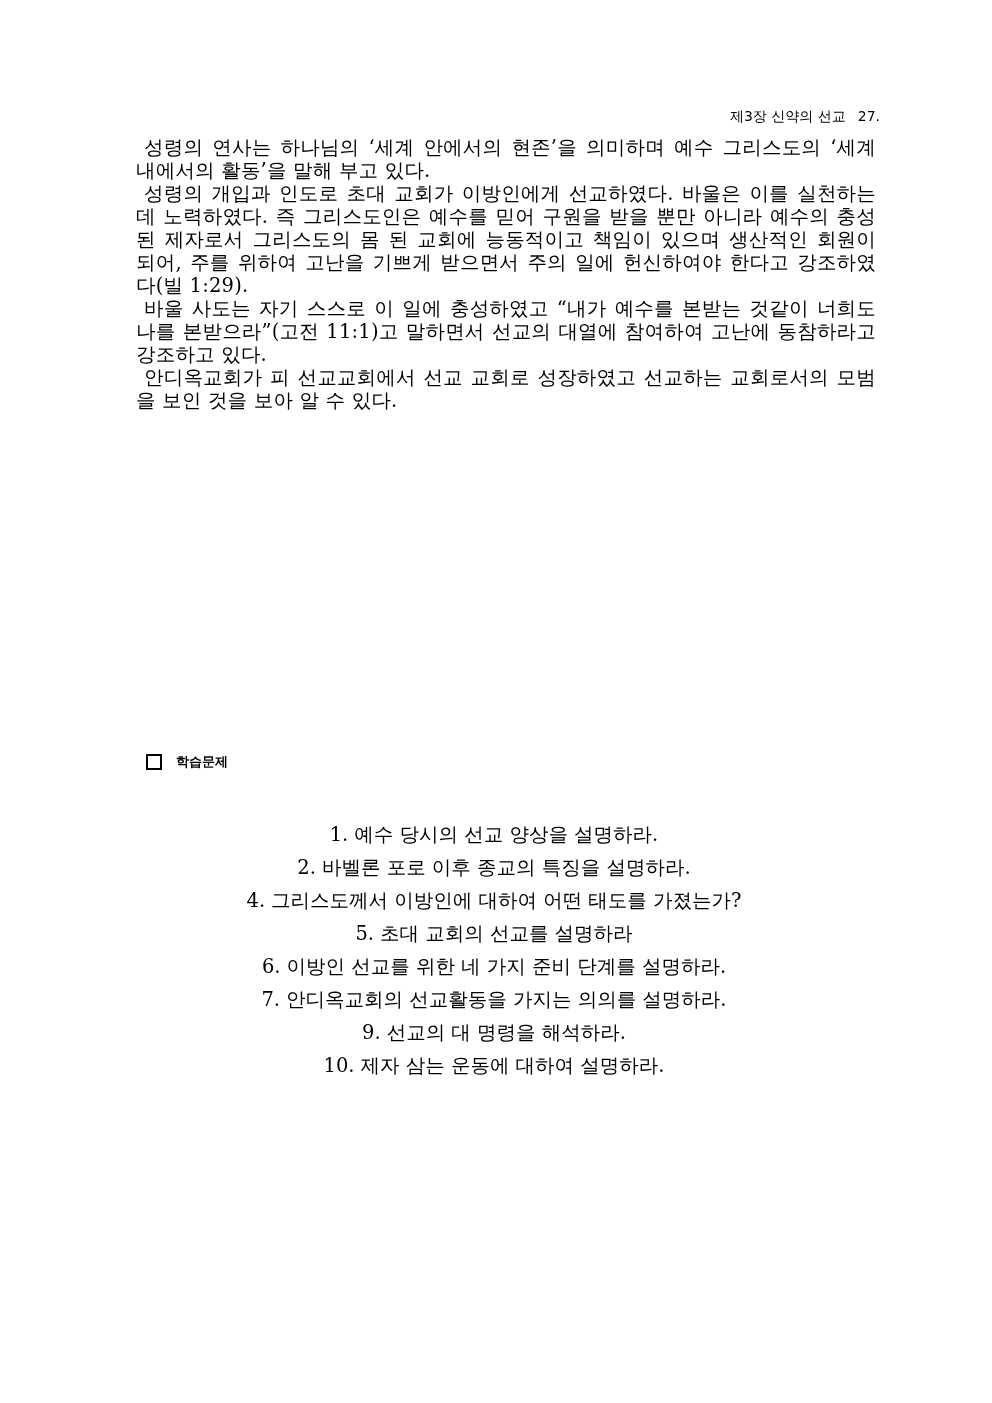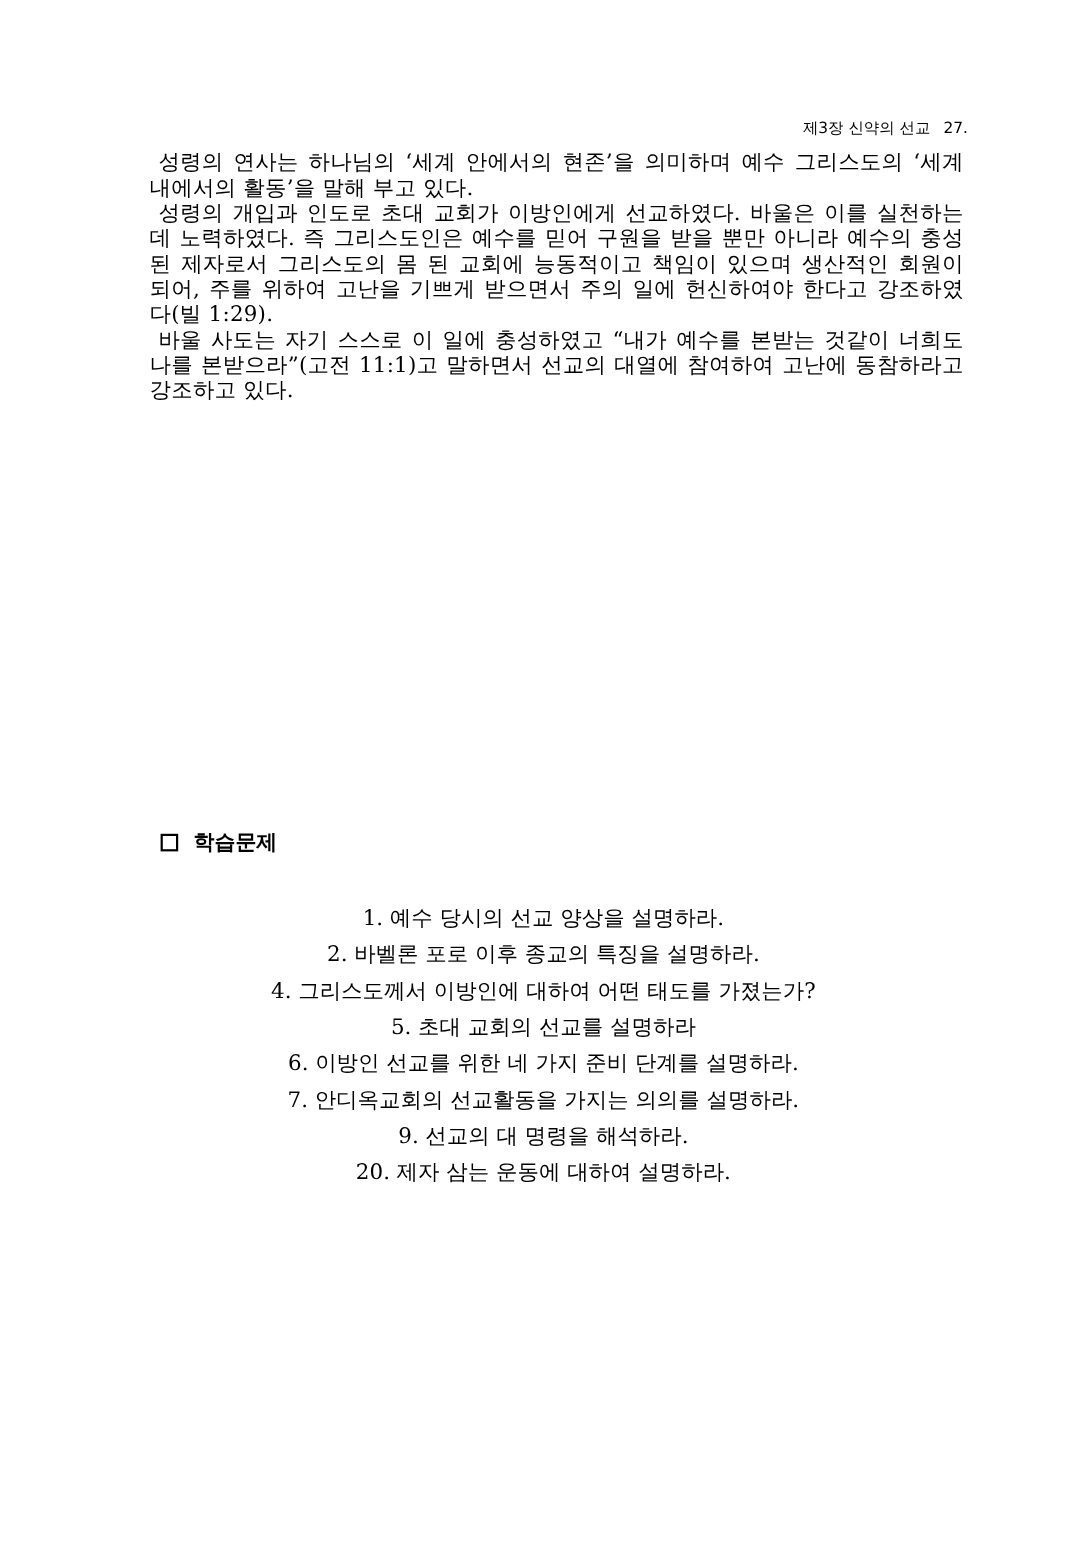--- a/index.html
+++ b/index.html
@@ -17,21 +17,21 @@
   .running-header .page-num { margin-left: 12px; }
   .body-text {
     position: absolute; left: 136px; top: 124px; width: 740px;
     font-size: 19.5px; line-height: 23px;
     text-align: justify; letter-spacing: 0.2px;
   }
   .para { margin: 0; text-indent: 8px; text-align: justify; text-align-last: left; }
   .section-heading {
     position: absolute; left: 146px; top: 741px;
     font-family: "DejaVu Sans", "Liberation Sans", sans-serif;
-    font-size: 19px; font-weight: bold; display: flex; align-items: center;
+    font-size: 13px; font-weight: bold; display: flex; align-items: center;
   }
   .checkbox-icon {
     display: inline-block; width: 16px; height: 16px;
     border: 2px solid #000; margin-right: 14px; box-sizing: border-box;
   }
   .questions {
     position: absolute; left: 144px; top: 806px; width: 700px;
     font-size: 19.5px; line-height: 33px; list-style: none; margin: 0; padding: 0; text-align: center;
   }
   .questions li { margin: 0; padding: 0; white-space: nowrap; }
@@ -43,31 +43,32 @@
 <div class="page">
 
   <div class="running-header">
     <span>제3장 신약의 선교</span><span class="page-num">27.</span>
   </div>
 
   <div class="body-text">
     <p class="para">성령의 연사는 하나님의 ‘세계 안에서의 현존’을 의미하며 예수 그리스도의 ‘세계 내에서의 활동’을 말해 부고 있다.</p>
     <p class="para">성령의 개입과 인도로 초대 교회가 이방인에게 선교하였다. 바울은 이를 실천하는데 노력하였다. 즉 그리스도인은 예수를 믿어 구원을 받을 뿐만 아니라 예수의 충성된 제자로서 그리스도의 몸 된 교회에 능동적이고 책임이 있으며 생산적인 회원이 되어, 주를 위하여 고난을 기쁘게 받으면서 주의 일에 헌신하여야 한다고 강조하였다(빌 1:29).</p>
     <p class="para">바울 사도는 자기 스스로 이 일에 충성하였고 “내가 예수를 본받는 것같이 너희도 나를 본받으라”(고전 11:1)고 말하면서 선교의 대열에 참여하여 고난에 동참하라고 강조하고 있다.</p>
+    <p class="para">안디옥교회가 피 선교교회에서 선교 교회로 성장하였고 선교하는 교회로서의 모범을 보인 것을 보아 알 수 있다.</p>
   </div>
 
   <div class="section-heading">
     <span class="checkbox-icon"></span>
     <span>학습문제</span>
   </div>
 
   <ul class="questions">
     <li><span class="num">1.</span><span>예수 당시의 선교 양상을 설명하라.</span></li>
     <li><span class="num">2.</span><span>바벨론 포로 이후 종교의 특징을 설명하라.</span></li>
     <li><span class="num">4.</span><span>그리스도께서 이방인에 대하여 어떤 태도를 가졌는가?</span></li>
     <li><span class="num">5.</span><span>초대 교회의 선교를 설명하라</span></li>
     <li><span class="num">6.</span><span>이방인 선교를 위한 네 가지 준비 단계를 설명하라.</span></li>
     <li><span class="num">7.</span><span>안디옥교회의 선교활동을 가지는 의의를 설명하라.</span></li>
     <li><span class="num">9.</span><span>선교의 대 명령을 해석하라.</span></li>
-    <li><span class="num">20.</span><span>제자 삼는 운동에 대하여 설명하라.</span></li>
+    <li><span class="num">10.</span><span>제자 삼는 운동에 대하여 설명하라.</span></li>
   </ul>
 
 </div>
 
 </body></html>

